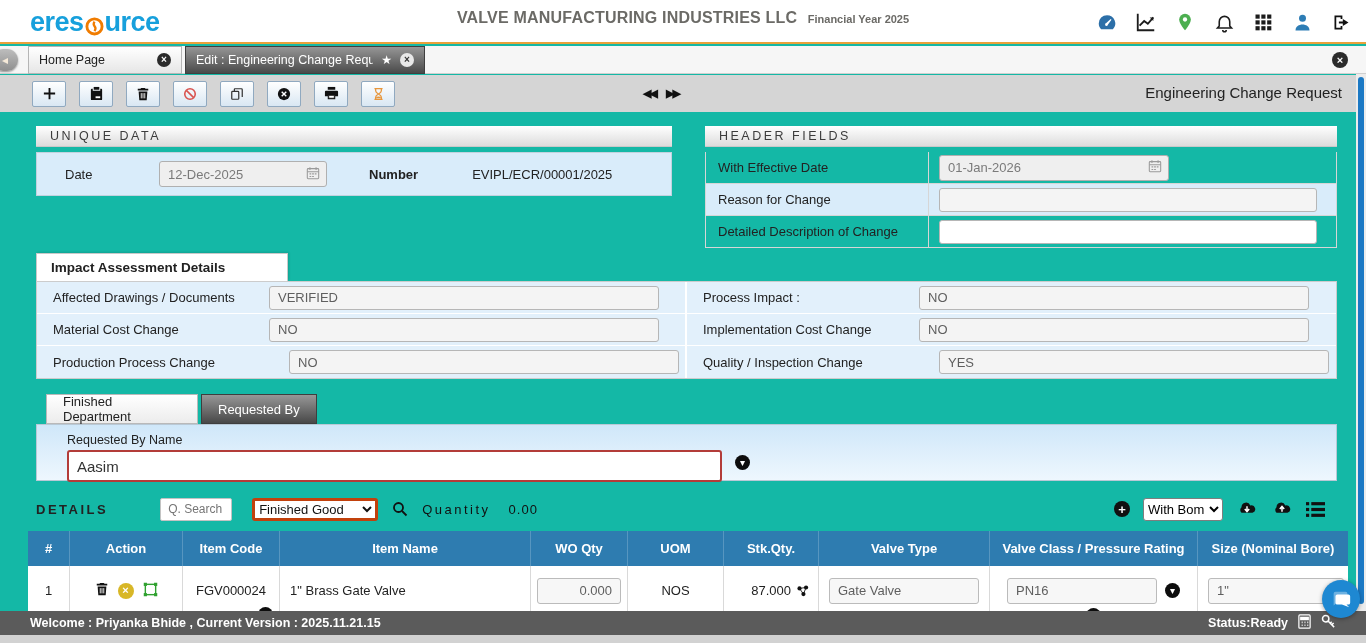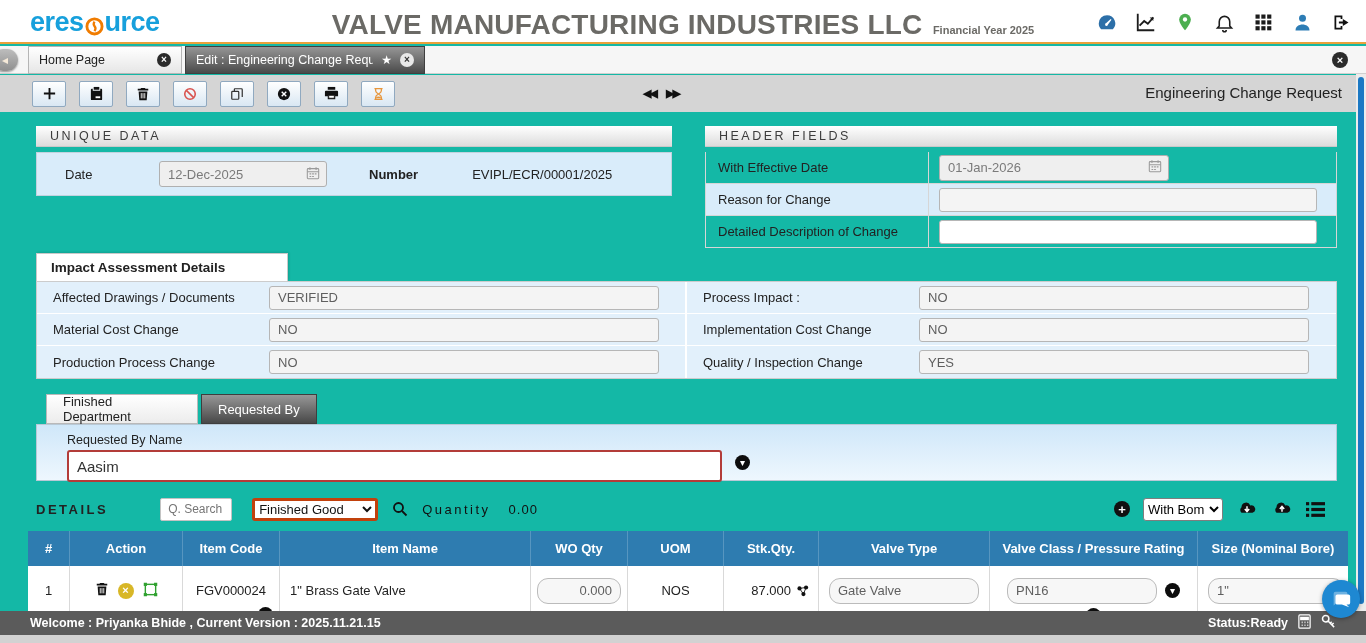--- a/index.html
+++ b/index.html
@@ -4,21 +4,21 @@
 <style>
   *{margin:0;padding:0;box-sizing:border-box;}
   html,body{width:1366px;height:643px;font-family:"Liberation Sans",sans-serif;background:#fff;}
   .screen{position:relative;width:1366px;height:643px;background:#14b8a6;overflow:hidden;}
 
   
   .topbar{position:absolute;top:0;left:0;width:1366px;height:44px;background:#fff;border-bottom:2px solid #e9a13b;}
   .logo{position:absolute;left:30px;top:7px;font-size:27px;font-weight:bold;color:#17a0dc;letter-spacing:-.5px;display:flex;align-items:center;}
   .logo .o-ico{display:inline-block;width:19px;height:21px;margin:2px 1px 0 1px;}
   .company-wrap{position:absolute;left:50%;transform:translateX(-50%);top:9px;white-space:nowrap;color:#6b6a66;}
-  .company{font-size:28px;font-weight:bold;letter-spacing:.2px;}
+  .company{font-size:16px;font-weight:bold;letter-spacing:.2px;}
   .fy{font-size:11px;font-weight:bold;margin-left:6px;}
   .top-icons{position:absolute;right:14px;top:11px;display:flex;gap:17px;align-items:center;}
   .top-icons span{display:inline-flex;width:22px;height:22px;align-items:center;justify-content:center;cursor:pointer;}
 
   
   .tabstrip{position:absolute;top:46px;left:0;width:1366px;height:28px;background:#f6f6f6;border-bottom:1px solid #cfcfcf;}
   .tab-scroll{position:absolute;left:-8px;top:3px;width:26px;height:22px;border-radius:11px;background:linear-gradient(#bdbdbd,#8f8f8f);color:#fff;display:flex;align-items:center;justify-content:center;box-shadow:0 1px 2px rgba(0,0,0,.4);}
   .tab-scroll::after{content:"◂";font-size:12px;color:#f5e9d8;}
   .tab{position:absolute;top:0;height:28px;display:flex;align-items:center;font-size:12.5px;padding:0 10px;gap:8px;cursor:pointer;}
   .tab.home{left:28px;width:154px;background:linear-gradient(#ffffff,#e6e6e6);border:1px solid #b5b5b5;color:#222;}
@@ -63,21 +63,21 @@
   .hrow .rfield{flex:1;border-left:1px solid #d6d6d6;height:100%;display:flex;align-items:center;padding:0 10px;}
   .hrow.blue{background:#d9ecfa;}
   .hrow .date-wrap{width:230px;}
   .hrow .wide{width:378px;height:24px;}
 
   .impact-tab{position:absolute;left:36px;top:253px;width:252px;height:28px;background:#fff;border:1px solid #c9c9c9;border-bottom:none;display:flex;align-items:center;padding-left:14px;font-size:13.5px;font-weight:bold;color:#222;box-shadow:1px -1px 2px rgba(0,0,0,.12);}
   .impact{position:absolute;left:36px;top:281px;width:1301px;border:1px solid #cccccc;display:flex;}
   .ihalf{width:648px;}
   .ihalf.rt{width:651px;border-left:2px solid #fff;}
   .irow{display:flex;align-items:center;height:32px;background:#e2f0fb;border-bottom:1px solid #fff;font-size:13px;color:#222;}
-  .irow:last-child{border-bottom:none;}
+  .irow:last-child{border-bottom:none;gap:20px;}
   .irow .ilab{width:232px;padding-left:16px;flex:none;}
   .irow .ro-input{width:390px;height:24px;}
 
   .req-tabs{position:absolute;left:46px;top:394px;display:flex;}
   .rtab{height:30px;display:flex;align-items:center;padding:0 16px;font-size:13px;cursor:pointer;}
   .rtab.off{background:linear-gradient(#ffffff,#ececec);border:1px solid #b9b9b9;color:#222;width:152px;}
   .rtab.on{background:linear-gradient(#979797,#484848);color:#fff;border:1px solid #3e3e3e;margin-left:3px;text-align:right;}
   .req-panel{position:absolute;left:36px;top:424px;width:1301px;height:57px;background:linear-gradient(#cfe7f9,#eef7fe);border:1px solid #b9c9d6;}
   .req-label{position:absolute;left:30px;top:8px;font-size:12.5px;color:#222;}
   .req-input{position:absolute;left:30px;top:25px;width:655px;height:32px;background:#fff;border:2px solid #b33c39;border-radius:3px;font-size:15px;color:#333;padding:0 8px;font-family:"Liberation Sans",sans-serif;}
@@ -100,21 +100,21 @@
   
   .grid{position:absolute;left:28px;top:531px;width:1320px;font-size:13px;}
   .g-head{display:flex;height:35px;background:#2e7cb0;border-bottom:2px solid #25homem;}
   .g-head .gc{color:#fff;font-weight:bold;display:flex;align-items:center;justify-content:center;border-right:1px solid #5796c0;height:100%;}
   .g-row{display:flex;height:50px;background:#fff;border-bottom:1px solid #d9d9d9;}
   .g-row .gc{display:flex;align-items:center;justify-content:center;border-right:1px solid #d9d9d9;height:100%;color:#222;position:relative;}
   .c0{width:42px;}.c1{width:113px;}.c2{width:97px;}.c3{width:251px;}.c4{width:97px;}
   .c5{width:96px;}.c6{width:95px;}.c7{width:171px;}.c8{width:208px;}.c9{width:150px;border-right:none!important;}
   .gc.left{justify-content:flex-start;padding-left:10px;}
   .gc.right{justify-content:flex-end;padding-right:8px;}
-  .cell-in{background:#f7f7f7;border:1px solid #bbb;border-radius:11px;height:26px;font-size:13px;color:#5f5f5f;padding:0 8px;font-family:"Liberation Sans",sans-serif;}
+  .cell-in{background:#f7f7f7;border:1px solid #bbb;border-radius:3px;height:26px;font-size:13px;color:#5f5f5f;padding:0 8px;font-family:"Liberation Sans",sans-serif;}
   .qty-in{width:84px;text-align:right;}
   .act-ics{display:flex;gap:9px;align-items:center;}
   .ycirc{width:16px;height:16px;border-radius:50%;background:#d8b727;color:#fff;display:inline-flex;align-items:center;justify-content:center;cursor:pointer;}
   .ycirc::after{content:"×";font-size:11px;font-weight:bold;line-height:1;}
   .code-chev{position:absolute;right:6px;bottom:-7px;}
   .class-chev{margin-left:8px;}
 
   
   .vscroll{position:absolute;right:0;top:74px;width:10px;height:537px;background:#ececec;}
   .vthumb{position:absolute;left:2px;top:3px;width:6px;height:527px;background:#1b79c4;border-radius:3px;cursor:pointer;}

